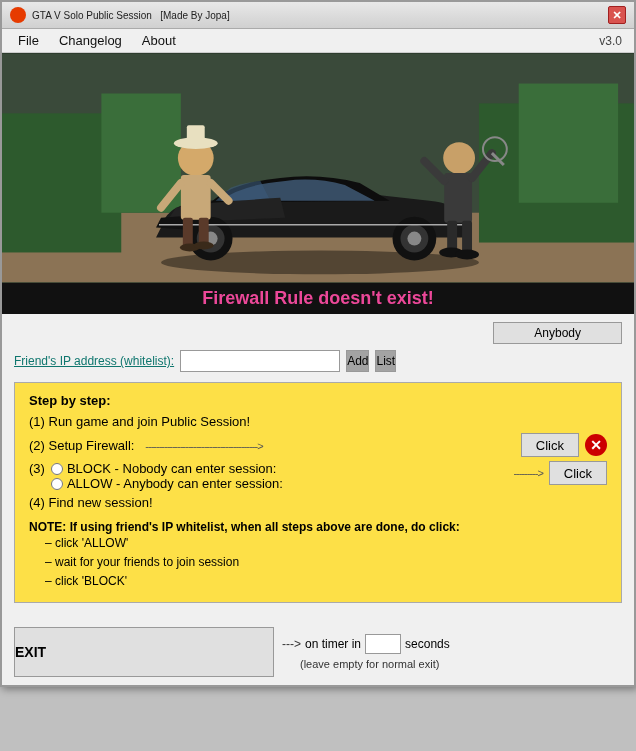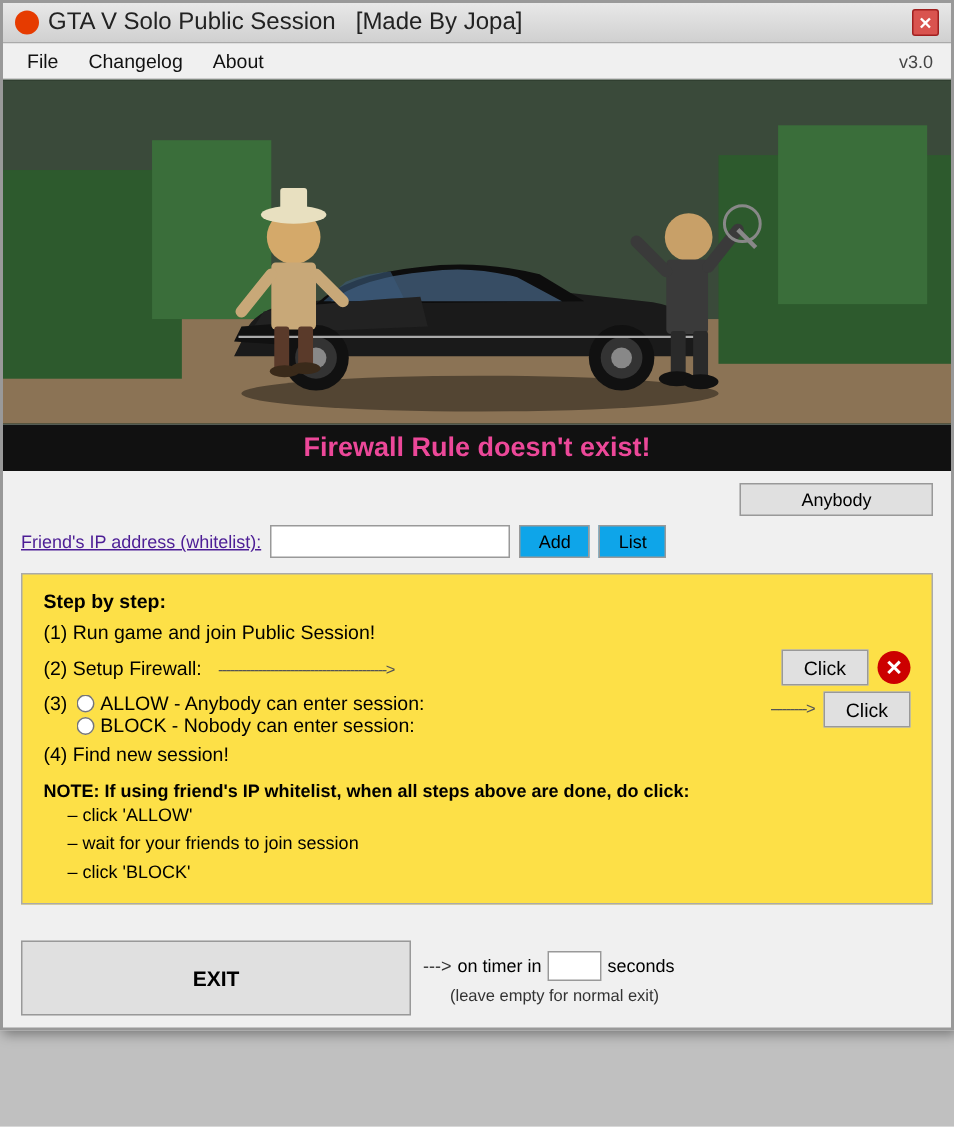--- a/index.html
+++ b/index.html
@@ -30,21 +30,21 @@
       align-items: center;
       gap: 6px;
     }
     .title-icon {
       width: 16px;
       height: 16px;
       background: #e63b00;
       border-radius: 50%;
     }
     .title-text {
-      font-size: 16px;
+      font-size: 10px;
       color: #222;
     }
     .title-close {
       width: 18px;
       height: 18px;
       background: #d9534f;
       border: 1px solid #a02020;
       border-radius: 2px;
       cursor: pointer;
       display: flex;
@@ -116,37 +116,37 @@
       cursor: pointer;
       font-size: 12px;
     }
     .ip-row {
       display: flex;
       align-items: center;
       gap: 6px;
       margin-bottom: 10px;
     }
     .ip-label {
-      color: #4c1d95;
+      color: #0f766e;
       text-decoration: underline;
       font-size: 12px;
       cursor: pointer;
     }
     .ip-input {
       width: 160px;
       height: 22px;
       border: 1px solid #999;
       background: white;
       padding: 2px 4px;
       font-size: 12px;
     }
     .add-btn, .list-btn {
-      background: #0ea5e9;
-      border: 1px solid #999;
-      padding: 2px 12px;
+      background: #a3a3a3;
+      border: 1px solid #999;
+      padding: 2px 0;
       cursor: pointer;
       font-size: 12px;
       height: 22px;
     }
     .steps-box {
       border: 1px solid #aaa;
       padding: 10px 14px;
       margin-bottom: 8px;
       background: #fde047;
     }
@@ -241,21 +241,21 @@
       gap: 8px;
     }
     .exit-btn {
       background: #e0e0e0;
       border: 1px solid #999;
       padding: 16px 0;
       cursor: pointer;
       font-size: 14px;
       font-weight: bold;
       width: 260px;
-      text-align: center;
+      text-align: left;
     }
     .timer-row {
       display: flex;
       align-items: center;
       gap: 4px;
       font-size: 12px;
       flex: 1;
       flex-direction: column;
       align-items: flex-start;
     }
@@ -408,25 +408,25 @@
         </span>
         <button class="click-btn">Click</button>
         <span class="error-circle">✕</span>
       </div>
 
       <div class="step3-row">
         <span class="step3-num">(3)</span>
         <div class="step3-radios">
           <div class="radio-item">
             <input type="radio" class="radio-input" name="mode" style="">
-            <span>ALLOW - Anybody can enter session:</span>
+            <span>BLOCK - Nobody can enter session:</span>
           </div>
           <div class="radio-item">
             <input type="radio" class="radio-input" name="mode" style="">
-            <span>BLOCK - Nobody can enter session:</span>
+            <span>ALLOW - Anybody can enter session:</span>
           </div>
         </div>
         <div class="step3-btn-area">
           <span class="step-arrow-line">---------&gt;</span>
           <button class="click-btn">Click</button>
         </div>
       </div>
 
       <div class="step-row">
         <span class="step-text">(4) Find new session!</span>

